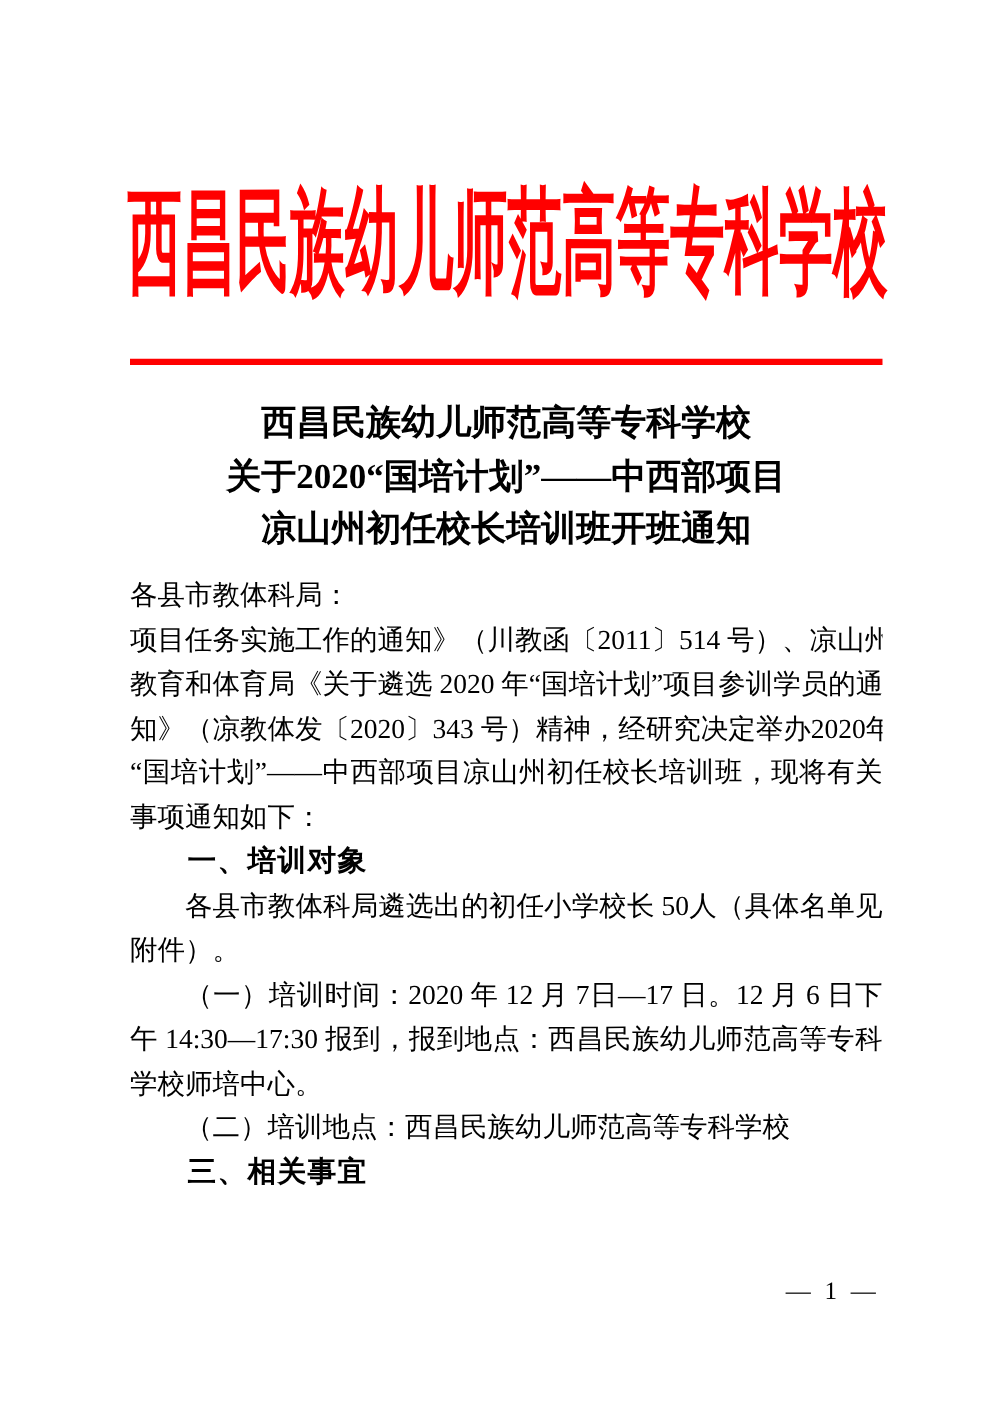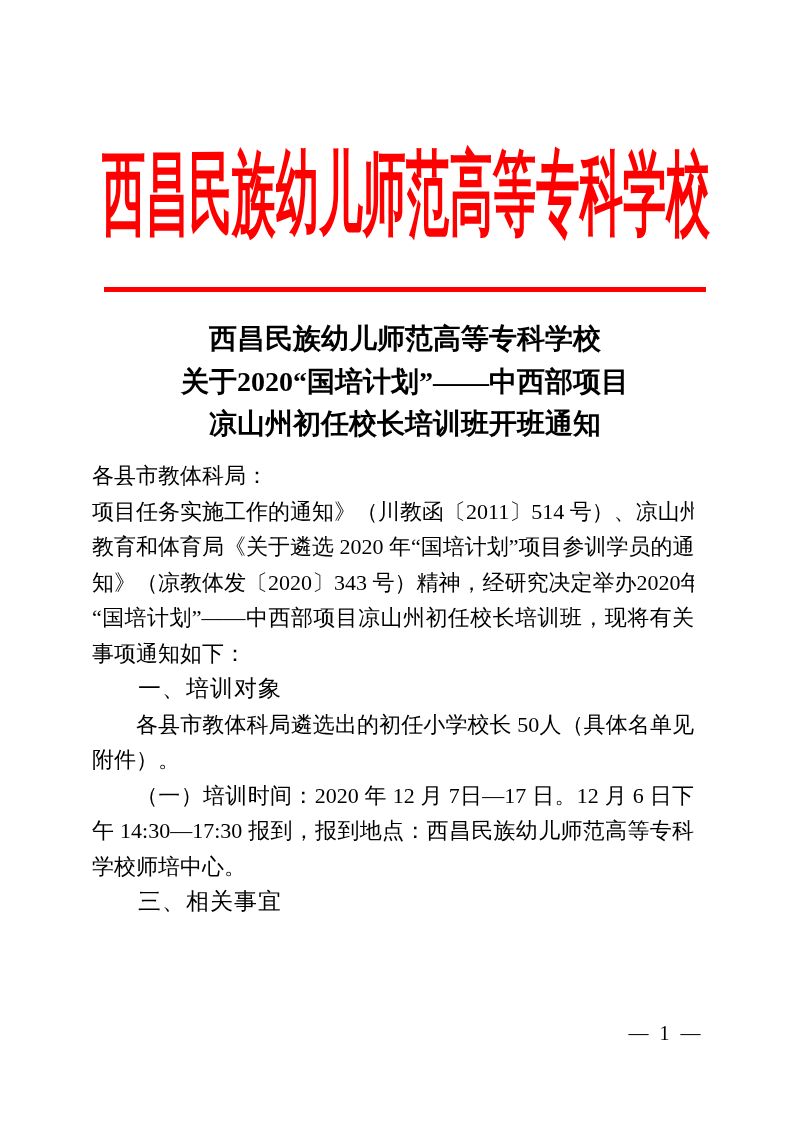--- a/index.html
+++ b/index.html
@@ -33,34 +33,34 @@
   .doc-title {
     position: absolute;
     top: 318px; left: 104px; width: 602px;
     text-align: center;
     font-weight: bold;
     font-size: 28px;
     line-height: 42.5px;
   }
   .body-block {
     position: absolute;
-    top: 458px; left: 92px; width: 602px;
+    top: 458px; left: 104px; width: 602px;
     font-size: 22px;
   }
   .bline {
     height: 35.5px;
     line-height: 35.5px;
     white-space: nowrap;
     overflow: hidden;
   }
   .fill { text-align: justify; text-align-last: justify; }
   .indent { text-indent: 2em; }
   .heading {
     font-family: "Liberation Sans", "DejaVu Sans", sans-serif;
-    font-weight: normal;
+    font-weight: bold;
     font-size: 23px;
     padding-left: 2em;
     letter-spacing: 1px;
   }
   .page-number {
     position: absolute;
     top: 1022px; left: 566px; width: 200px;
     text-align: center;
     font-size: 20px;
     letter-spacing: 3px;
@@ -89,18 +89,19 @@
     <div class="bline fill">教育和体育局《关于遴选 2020 年“国培计划”项目参训学员的通</div>
     <div class="bline fill">知》（凉教体发〔2020〕343 号）精神，经研究决定举办2020年</div>
     <div class="bline fill">“国培计划”——中西部项目凉山州初任校长培训班，现将有关</div>
     <div class="bline">事项通知如下：</div>
     <div class="bline heading">一、培训对象</div>
     <div class="bline indent fill">各县市教体科局遴选出的初任小学校长 50人（具体名单见</div>
     <div class="bline">附件）。</div>
     <div class="bline indent fill">（一）培训时间：2020 年 12 月 7日—17 日。12 月 6 日下</div>
     <div class="bline fill">午 14:30—17:30 报到，报到地点：西昌民族幼儿师范高等专科</div>
     <div class="bline">学校师培中心。</div>
+    <div class="bline indent">（二）培训地点：西昌民族幼儿师范高等专科学校</div>
     <div class="bline heading">三、相关事宜</div>
   </div>
 
   <div class="page-number">— 1 —</div>
 
 </div>
 
 </body></html>

